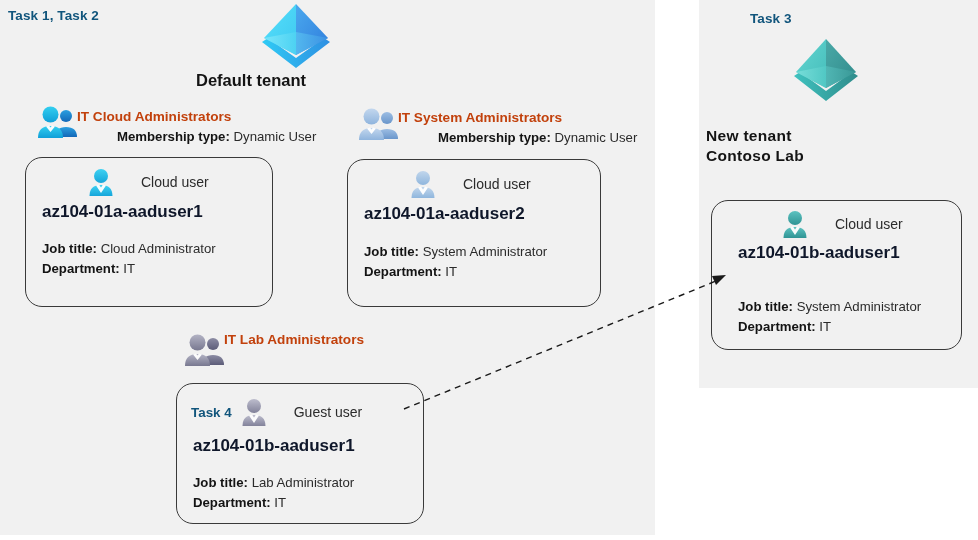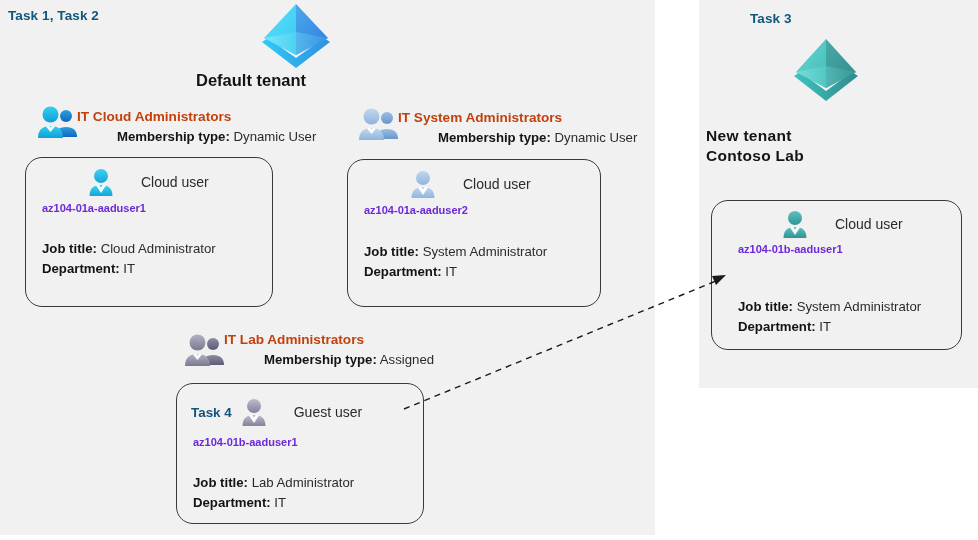--- a/index.html
+++ b/index.html
@@ -50,21 +50,21 @@
   .card-head{
     position:absolute;display:flex;align-items:center;white-space:nowrap;
   }
   .card-head .usertype{font-size:14px;color:#2b2b2b;margin-left:20px;}
   .card-head .tasktag{
     font-size:13.4px;font-weight:bold;color:#11557c;margin-right:9px;
   }
   .person-icon{display:inline-block;margin-right:7px;}
   .person-icon svg{display:block;}
   .card-name{
-    position:absolute;font-size:11px;font-weight:bold;color:#6d28d9;
+    position:absolute;font-size:17px;font-weight:bold;color:#0f172a;
     white-space:nowrap;
   }
   .card-attrs{
     position:absolute;font-size:13.2px;color:#2b2b2b;line-height:1.48;
     white-space:nowrap;
   }
   .card-attrs b{color:#141414;font-weight:bold;}
   .card-attrs div{white-space:nowrap;}
 
   
@@ -269,23 +269,20 @@
     </defs>
     <circle cx="29" cy="11" r="6" fill="url(#g3b)"></circle>
     <path d="M18 32 q0-10 11-10 q11 0 11 10 z" fill="url(#g3b)"></path>
     <circle cx="13.5" cy="9.5" r="8" fill="url(#g3a)"></circle>
     <path d="M1 33 q0-12 12.5-12 q12.5 0 12.5 12 z" fill="url(#g3a)"></path>
     <path d="M9 21.5 L13.5 27 L18 21.5 L15 20.5 L13.5 22.5 L12 20.5 Z" fill="#ffffff" opacity="0.95"></path>
   </svg>
 </div>
 <div class="group-head" style="left:224px;top:330px;">
   <div class="gname">IT Lab Administrators</div>
-  <div class="gmem"><b>Membership type:</b>
-    <span>Assigned</span>
-  </div>
 </div>
 
 <div class="card" style="left:176px;top:383px;width:248px;height:141px;">
   <div class="card-head" style="left:14px;top:14px;">
     <span class="tasktag">Task 4</span>
     <span class="person-icon">
       <svg width="26" height="28" viewBox="0 0 26 28">
         <defs>
             <linearGradient id="p3" x1="0" y1="0" x2="0" y2="1">
           <stop offset="0" stop-color="#bdbdcd"></stop>

